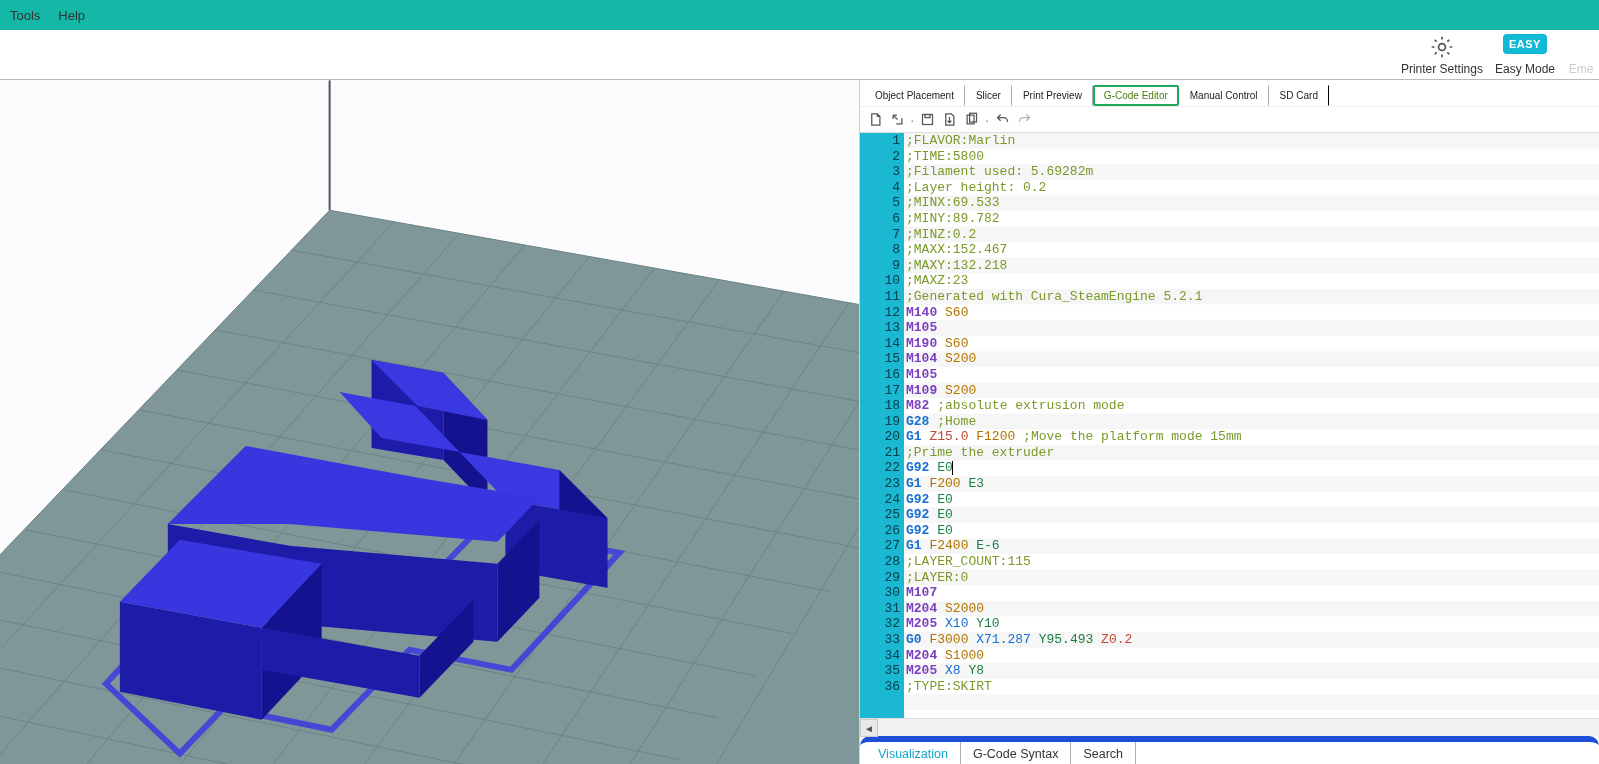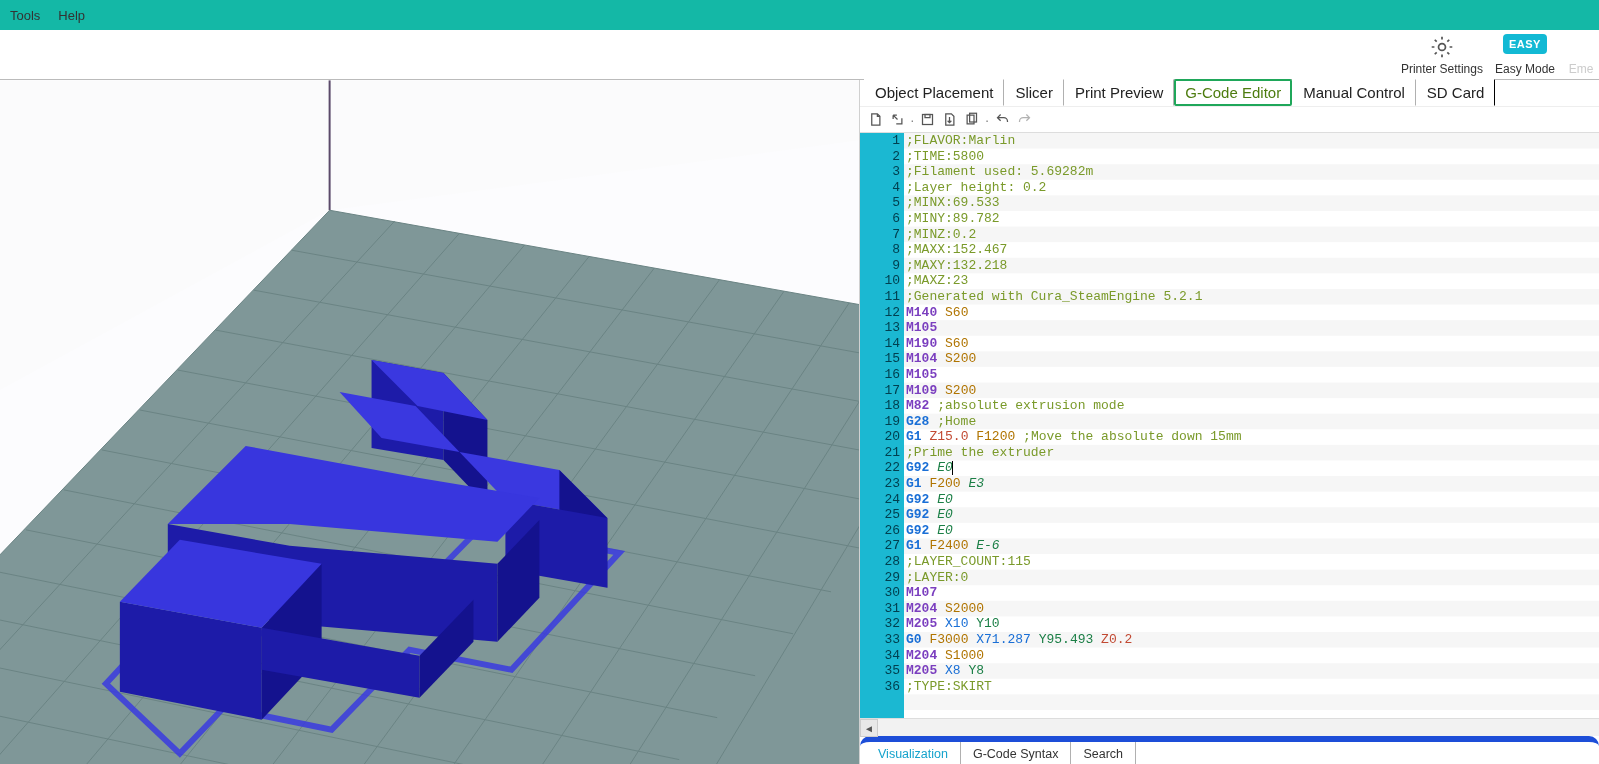--- a/index.html
+++ b/index.html
@@ -89,21 +89,21 @@
   
   .tabs {
     display: flex;
     align-items: flex-end;
     height: 26px;
     padding-left: 4px;
     gap: 0;
   }
   .tab {
     padding: 4px 10px;
-    font-size: 15px;
+    font-size: 10px;
     background: #fff;
     border: 1px solid transparent;
     border-right: 1px solid #b0b0b0;
     cursor: pointer;
     color: #222;
     position: relative;
   }
   .tab.active {
     color: #4d7c0f;
     border: 2px solid #1fa75a;
@@ -164,21 +164,21 @@
   .line {
     height: 15.6px;
     white-space: pre;
     padding-left: 2px;
     position: relative;
   }
   .c-cmt { color: #7a9a2a; } 
   .c-m   { color: #7b3fbf; font-weight: bold; } 
   .c-s   { color: #b07400; text-align: right; } 
   .c-f   { color: #b07400; } 
-  .c-e   { color: #1b7f46; font-style: italic; } 
+  .c-e   { color: #1b7f46; } 
   .c-g   { color: #1a6fd6; font-weight: bold; } 
   .c-z   { color: #c24a33; } 
   .c-x   { color: #1a6fd6; } 
   .c-y   { color: #1b7f46; } 
   .cursor-line .textcursor {
     border-left: 1px solid #000;
     display:inline-block;
     height: 14px;
     vertical-align: middle;
     margin-left: -1px;
@@ -433,21 +433,21 @@
             <div class="line"><span class="c-cmt">;MAXZ:23</span></div>
             <div class="line"><span class="c-cmt">;Generated with Cura_SteamEngine 5.2.1</span></div>
             <div class="line"><span class="c-m">M140</span><span> </span><span class="c-s">S60</span></div>
             <div class="line"><span class="c-m">M105</span></div>
             <div class="line"><span class="c-m">M190</span><span> </span><span class="c-s">S60</span></div>
             <div class="line"><span class="c-m">M104</span><span> </span><span class="c-s">S200</span></div>
             <div class="line"><span class="c-m">M105</span></div>
             <div class="line"><span class="c-m">M109</span><span> </span><span class="c-s">S200</span></div>
             <div class="line"><span class="c-m">M82</span><span> </span><span class="c-cmt">;absolute extrusion mode</span></div>
             <div class="line"><span class="c-g">G28</span><span> </span><span class="c-cmt">;Home</span></div>
-            <div class="line"><span class="c-g">G1</span><span> </span><span class="c-z">Z15.0</span><span> </span><span class="c-f">F1200</span><span> </span><span class="c-cmt">;Move the absolute down 15mm</span></div>
+            <div class="line"><span class="c-g">G1</span><span> </span><span class="c-z">Z15.0</span><span> </span><span class="c-f">F1200</span><span> </span><span class="c-cmt">;Move the platform mode 15mm</span></div>
             <div class="line"><span class="c-cmt">;Prime the extruder</span></div>
             <div class="line cursor-line"><span class="c-g">G92</span><span> </span><span class="c-e">E0</span><span class="textcursor"></span></div>
             <div class="line"><span class="c-g">G1</span><span> </span><span class="c-f">F200</span><span> </span><span class="c-e">E3</span></div>
             <div class="line"><span class="c-g">G92</span><span> </span><span class="c-e">E0</span></div>
             <div class="line"><span class="c-g">G92</span><span> </span><span class="c-e">E0</span></div>
             <div class="line"><span class="c-g">G92</span><span> </span><span class="c-e">E0</span></div>
             <div class="line"><span class="c-g">G1</span><span> </span><span class="c-f">F2400</span><span> </span><span class="c-e">E-6</span></div>
             <div class="line"><span class="c-cmt">;LAYER_COUNT:115</span></div>
             <div class="line"><span class="c-cmt">;LAYER:0</span></div>
             <div class="line"><span class="c-m">M107</span></div>

